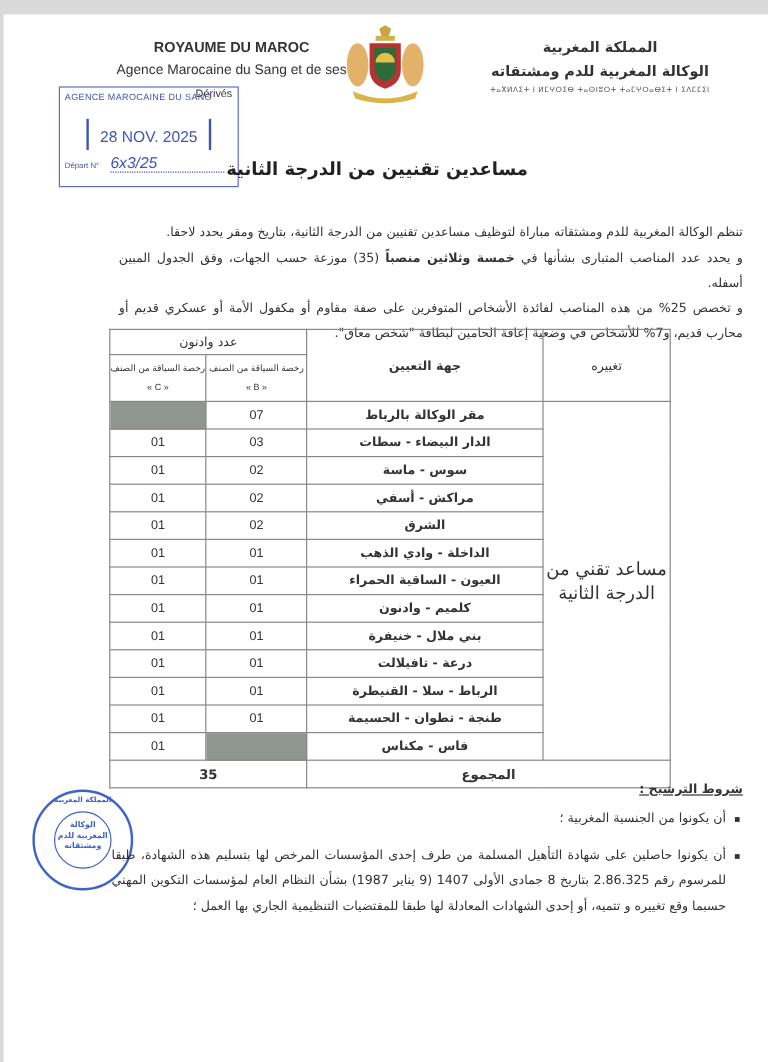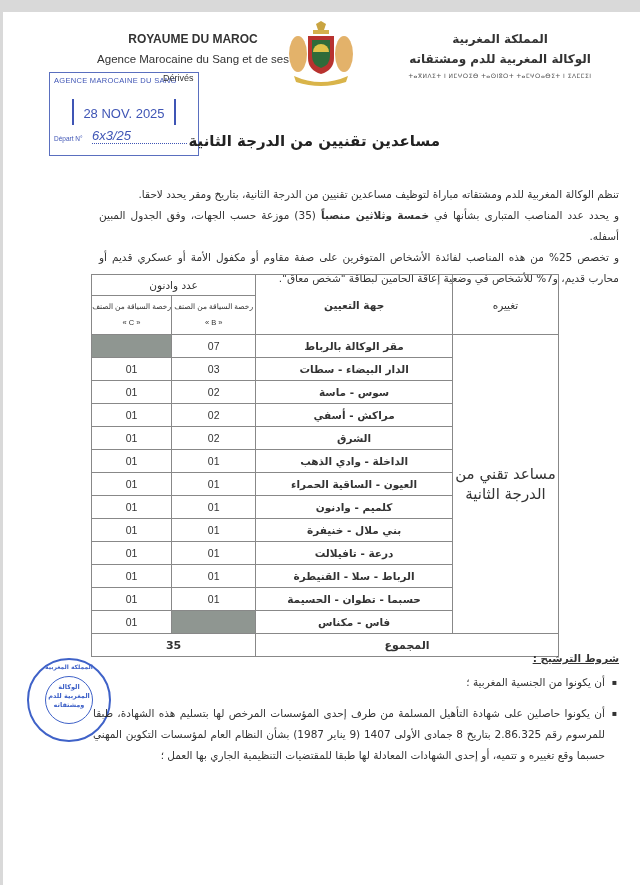--- a/index.html
+++ b/index.html
@@ -151,21 +151,21 @@
           <td class="dest">درعة - تافيلالت</td>
           <td class="b">01</td>
           <td class="c">01</td>
         </tr>
     <tr class="row">
           <td class="dest">الرباط - سلا - القنيطرة</td>
           <td class="b">01</td>
           <td class="c">01</td>
         </tr>
     <tr class="row">
-          <td class="dest">حسبما - تطوان - الحسيمة</td>
+          <td class="dest">طنجة - تطوان - الحسيمة</td>
           <td class="b">01</td>
           <td class="c">01</td>
         </tr>
     <tr class="row">
           <td class="dest">فاس - مكناس</td>
           <td class="b shaded"></td>
           <td class="c">01</td>
         </tr>
     <tr class="total">
       <td colspan="2">المجموع</td>

